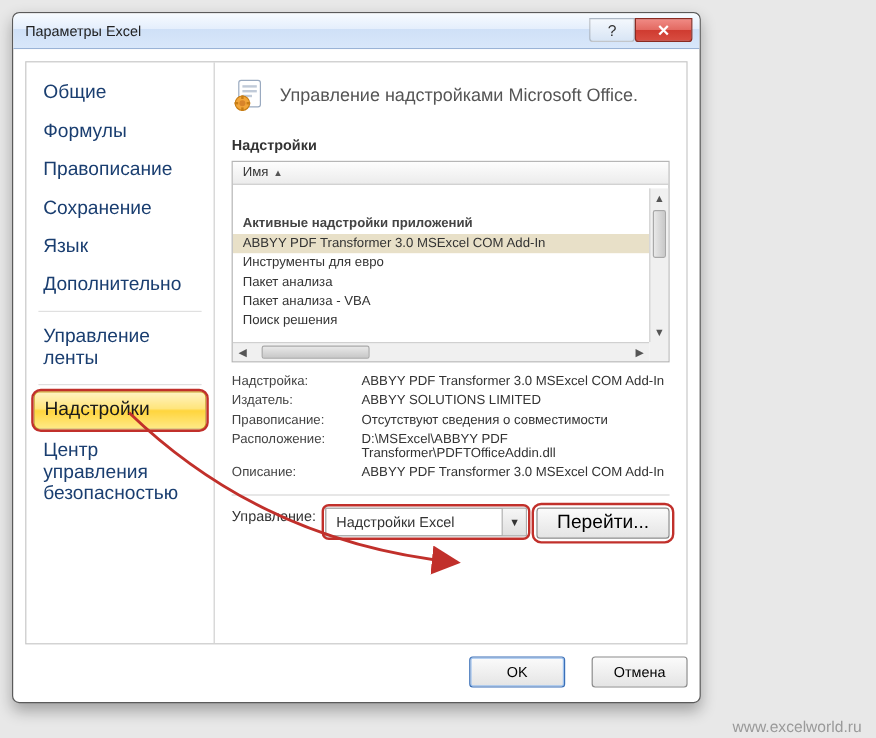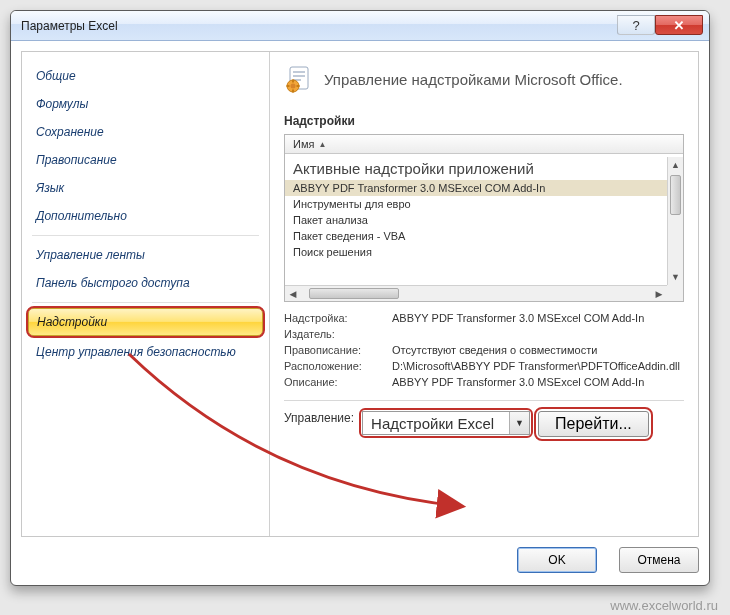--- a/index.html
+++ b/index.html
@@ -1,18 +1,18 @@
 <!DOCTYPE html>
 <html><head>
 <meta charset="utf-8">
 <style>
   * { box-sizing: border-box; margin: 0; padding: 0; font-family: "Segoe UI", Tahoma, sans-serif; }
   body { background: #e8e8e8; width: 730px; height: 615px; position: relative; }
   .window {
-    position: absolute; left: 10px; top: 10px; width: 700px; height: 576px;
+    position: absolute; left: 10px; top: 10px; width: 574px; height: 576px;
     background: #fff; border: 1px solid #5a5a5a; border-radius: 6px;
     box-shadow: 0 6px 12px rgba(0,0,0,0.3);
     overflow: hidden;
   }
   .titlebar {
     height: 30px;
     background: linear-gradient(to bottom, #f7fbff 0%, #e4eefc 45%, #cfe0f7 46%, #d8e7fa 100%);
     border-bottom: 1px solid #9ab3d6;
     display: flex; align-items: center; padding: 0 6px 0 10px;
     border-radius: 5px 5px 0 0;
@@ -36,21 +36,21 @@
   .content {
     position: absolute; left: 10px; top: 40px; right: 10px; bottom: 48px;
     display: flex; border: 1px solid #c8c8c8;
     background: #fff;
   }
   .sidebar {
     width: 248px; border-right: 1px solid #d0d0d0;
     padding: 10px 0;
   }
   .sidebar .nav-item {
-    padding: 7px 14px; font-size: 12px; color: #1a3e70; cursor: pointer; font-style: italic;
+    padding: 7px 14px; font-size: 16px; color: #1a3e70; cursor: pointer;
   }
   .sidebar .sep { height: 1px; background: #e0e0e0; margin: 5px 10px; }
   .sidebar .nav-item.selected {
     background: linear-gradient(to bottom, #fff3c2 0%, #ffe477 48%, #ffd43a 49%, #ffe986 100%);
     color: #1a1a1a;
     border: 1px solid #c9a227;
     border-radius: 5px; margin: 2px 6px;
     padding: 6px 8px;
     position: relative;
   }
@@ -69,21 +69,21 @@
     border: 1px solid #b6b6b6; height: 168px; position: relative; overflow: hidden;
     background: #fff; margin-bottom: 0;
   }
   .list-header {
     background: linear-gradient(to bottom,#fdfdfd,#ececec);
     border-bottom: 1px solid #c8c8c8; padding: 3px 8px;
     font-size: 11px; display: flex; align-items: center; gap: 4px;
   }
   .list-header .tri { font-size: 8px; color: #555; }
   .list-body { position: absolute; top: 22px; bottom: 16px; left: 0; right: 16px; overflow: hidden; }
-  .list-group { padding: 3px 8px; font-size: 15px; font-weight: normal; color: #444; }
+  .list-group { padding: 3px 8px; font-size: 11px; font-weight: bold; color: #444; margin-top: 20px; }
   .list-row { padding: 2px 8px; font-size: 11px; color: #333; }
   .list-row.sel { background: #e8e0c8; }
   .list-scroll-v { position: absolute; right: 0; top: 22px; bottom: 16px; width: 16px;
     background: #f0f0f0; border-left: 1px solid #d0d0d0; }
   .list-scroll-v .thumb { position: absolute; left: 2px; right: 2px; top: 18px; height: 40px;
     background: linear-gradient(to right,#e8e8e8,#c8c8c8); border: 1px solid #a8a8a8; border-radius: 2px; }
   .list-scroll-v .arr { position: absolute; left: 0; right: 0; height: 16px;
     display: flex; align-items: center; justify-content: center; font-size: 9px; color: #555; }
   .list-scroll-v .arr.up { top: 0; } .list-scroll-v .arr.down { bottom: 0; }
   .list-scroll-h { position: absolute; left: 0; right: 16px; bottom: 0; height: 16px;
@@ -97,21 +97,21 @@
   .details { margin-top: 10px; }
   .drow { display: flex; margin-bottom: 4px; font-size: 11px; }
   .drow .lbl { width: 108px; color: #444; }
   .drow .val { flex: 1; color: #333; }
   .hr { border-top: 1px solid #d8d8d8; margin: 12px 0 10px 0; }
   .manage-row { display: flex; align-items: flex-start; gap: 8px; font-size: 12px; }
   .dropdown {
     display: flex; align-items: center; border: 1px solid #9a9a9a;
     height: 24px; width: 168px; background: #fff; position: relative;
   }
-  .dropdown .dd-text { flex: 1; padding: 0 8px; font-size: 15px; }
+  .dropdown .dd-text { flex: 1; padding: 0 8px; font-size: 12px; }
   .dropdown .dd-arr { width: 20px; border-left: 1px solid #b0b0b0;
     display: flex; align-items: center; justify-content: center; font-size: 9px;
     background: linear-gradient(to bottom,#f6f6f6,#e0e0e0); height: 100%; }
   .dropdown.highlight::after {
     content: ""; position: absolute; inset: -4px;
     border: 2px solid #c1302b; border-radius: 6px; pointer-events: none;
   }
   .btn-go {
     height: 26px; padding: 0 16px; font-size: 16px;
     background: linear-gradient(to bottom,#fbfbfb,#e4e4e4);
@@ -143,27 +143,26 @@
     <div class="winbtns">
       <div class="btn-help">?</div>
       <div class="btn-close">✕</div>
     </div>
   </div>
 
   <div class="content">
     <div class="sidebar">
       <div class="nav-item">Общие</div>
       <div class="nav-item">Формулы</div>
+      <div class="nav-item">Правописание</div>
       <div class="nav-item">Сохранение</div>
-      <div class="nav-item">Правописание</div>
       <div class="nav-item">Язык</div>
       <div class="nav-item">Дополнительно</div>
       <div class="sep"></div>
       <div class="nav-item">Управление ленты</div>
-      <div class="nav-item">Панель быстрого доступа</div>
       <div class="sep"></div>
       <div class="nav-item selected">Надстройки</div>
       <div class="nav-item">Центр управления безопасностью</div>
     </div>
 
     <div class="mainpane">
       <div class="header-row">
         <div class="header-icon">
           <svg viewBox="0 0 30 30">
             <rect x="6" y="3" width="18" height="22" rx="2" fill="#fff" stroke="#9aaac0" stroke-width="1"></rect>
@@ -186,21 +185,21 @@
       <div class="listbox">
         <div class="list-header">
           <span>Имя</span>
           <span class="tri">▲</span>
         </div>
         <div class="list-body">
           <div class="list-group">Активные надстройки приложений</div>
           <div class="list-row sel">ABBYY PDF Transformer 3.0 MSExcel COM Add-In</div>
           <div class="list-row">Инструменты для евро</div>
           <div class="list-row">Пакет анализа</div>
-          <div class="list-row">Пакет сведения - VBA</div>
+          <div class="list-row">Пакет анализа - VBA</div>
           <div class="list-row">Поиск решения</div>
         </div>
         <div class="list-scroll-v">
           <div class="arr up">▲</div>
           <div class="thumb"></div>
           <div class="arr down">▼</div>
         </div>
         <div class="list-scroll-h">
           <div class="arr l">◀</div>
           <div class="thumb"></div>
@@ -209,28 +208,29 @@
         <div class="list-corner"></div>
       </div>
 
       <div class="details">
         <div class="drow">
           <div class="lbl">Надстройка:</div>
           <div class="val">ABBYY PDF Transformer 3.0 MSExcel COM Add-In</div>
         </div>
         <div class="drow">
           <div class="lbl">Издатель:</div>
+          <div class="val">ABBYY SOLUTIONS LIMITED</div>
         </div>
         <div class="drow">
           <div class="lbl">Правописание:</div>
           <div class="val">Отсутствуют сведения о совместимости</div>
         </div>
         <div class="drow">
           <div class="lbl">Расположение:</div>
-          <div class="val">D:\Microsoft\ABBYY PDF Transformer\PDFTOfficeAddin.dll</div>
+          <div class="val">D:\MSExcel\ABBYY PDF Transformer\PDFTOfficeAddin.dll</div>
         </div>
         <div class="drow">
           <div class="lbl">Описание:</div>
           <div class="val">ABBYY PDF Transformer 3.0 MSExcel COM Add-In</div>
         </div>
       </div>
 
       <div class="hr"></div>
 
       <div class="manage-row">

